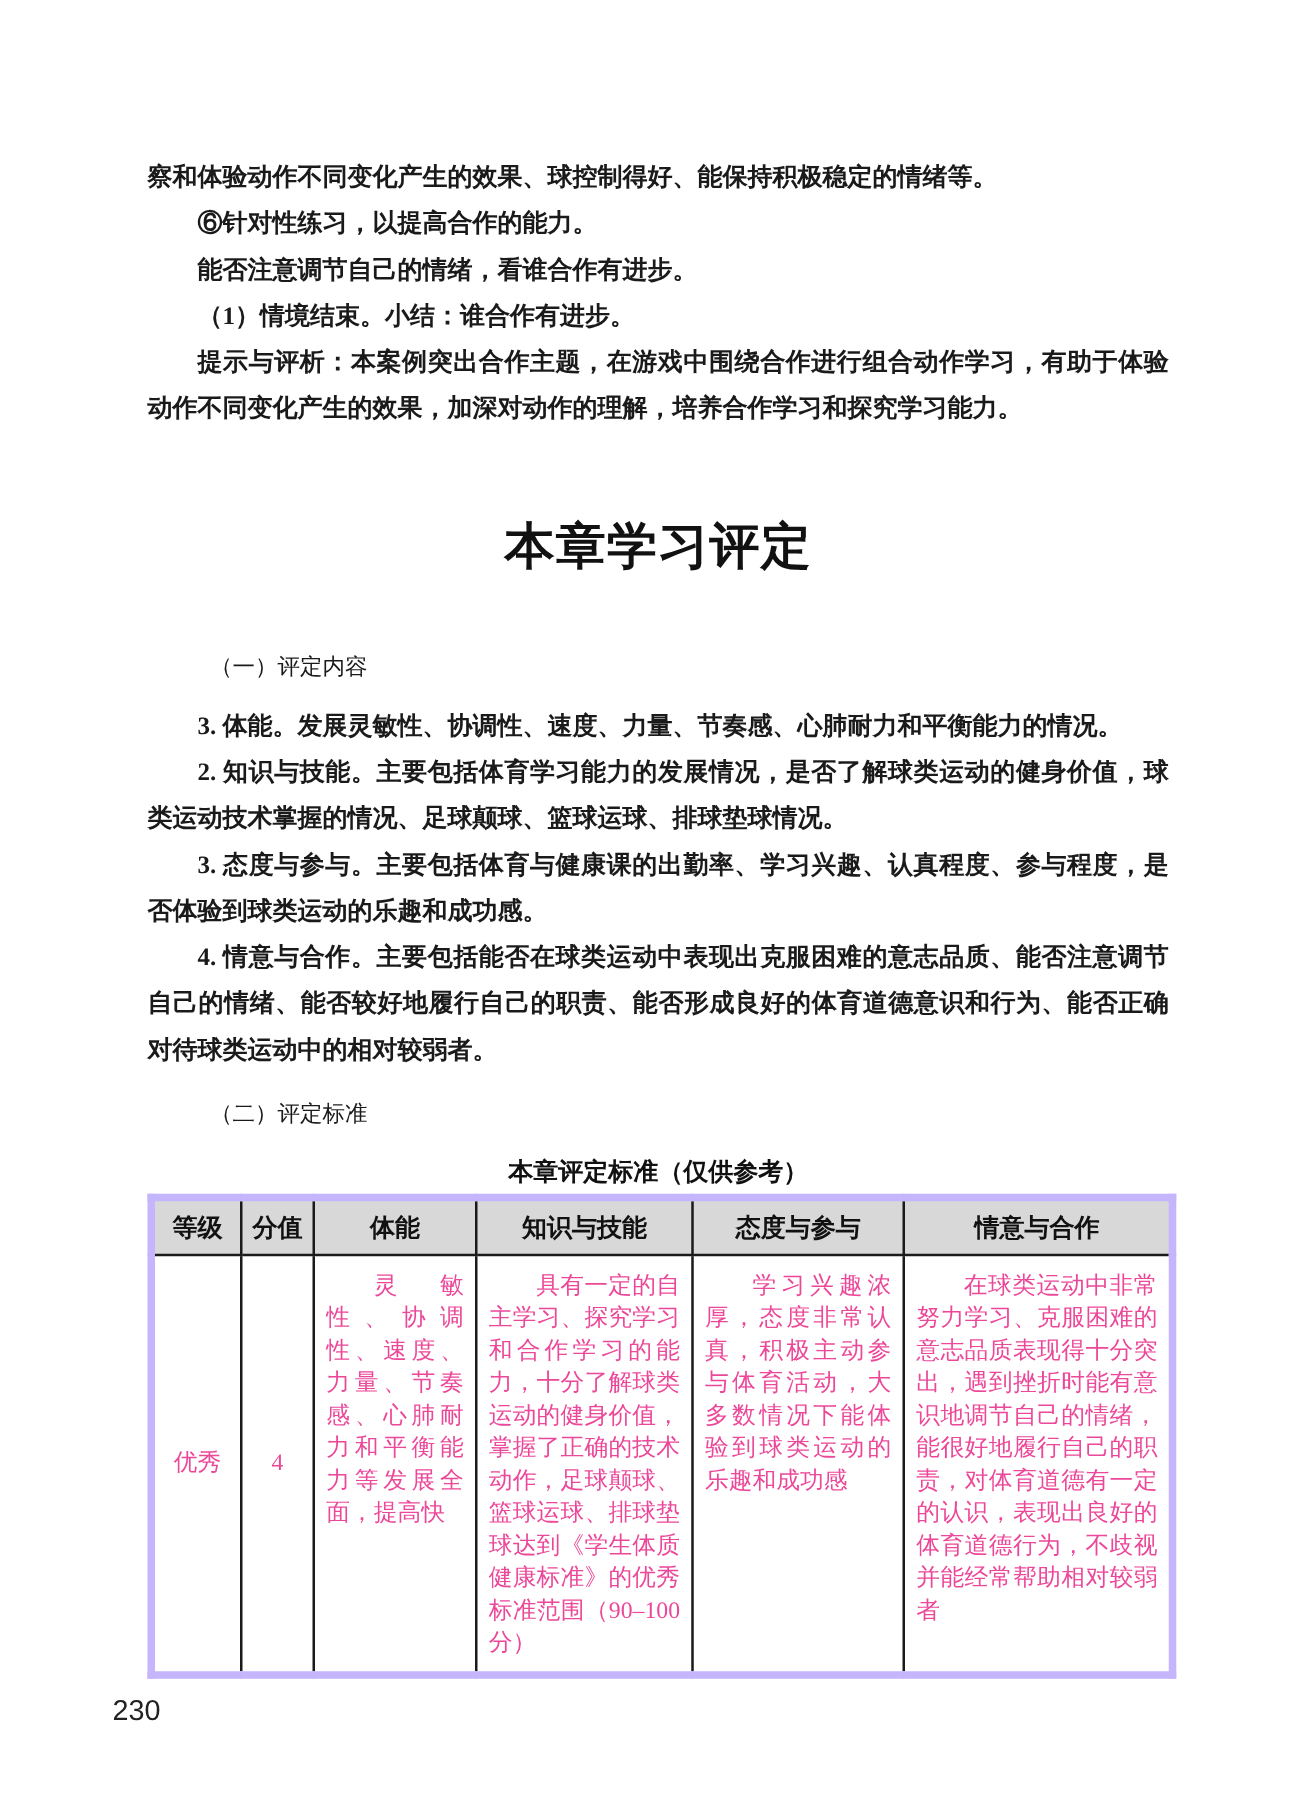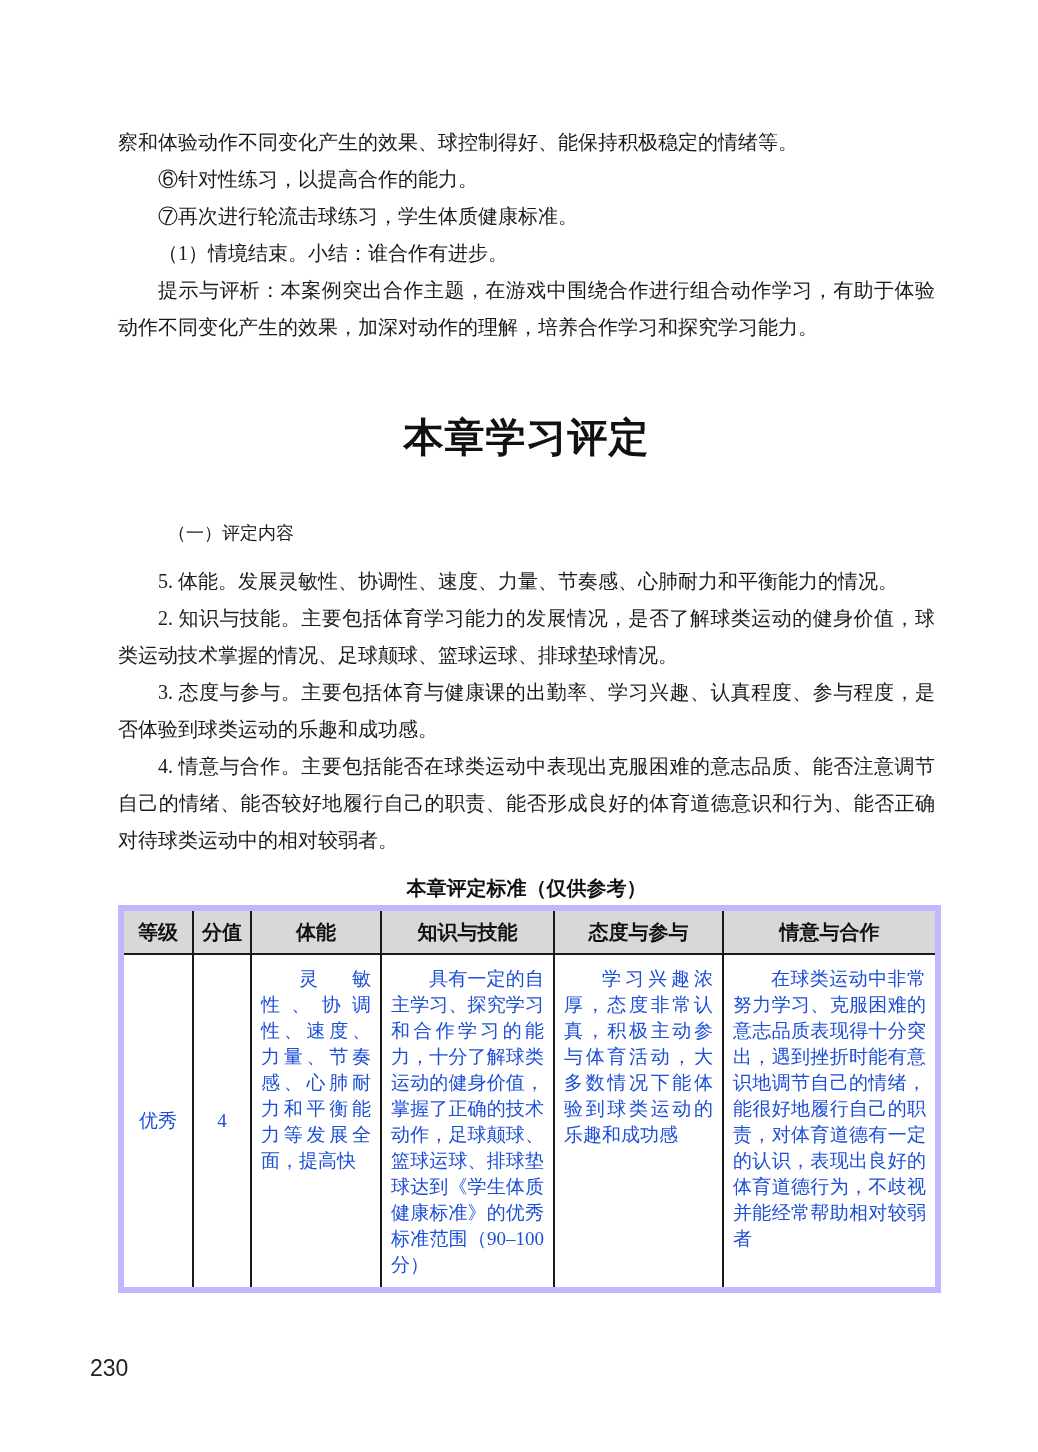--- a/index.html
+++ b/index.html
@@ -22,20 +22,21 @@
     top: 0;
     width: 817px;
   }
   .body-text {
     margin: 0;
     font-size: 20px;
     line-height: 37px;
     text-align: justify;
     text-justify: inter-ideograph;
     color: #1a1a1a;
+    font-weight: bold;
   }
   .body-text:first-child {
     margin-top: 124px;
   }
   .indent {
     text-indent: 2em;
   }
   .chapter-title {
     margin: 65px 0 0 0;
     font-family: "Liberation Sans", "DejaVu Sans", sans-serif;
@@ -96,21 +97,21 @@
     color: #111111;
   }
   table.eval-table td {
     border: 2px solid #1a1a1a;
     font-size: 19px;
     line-height: 26px;
     vertical-align: top;
     text-align: justify;
     text-justify: inter-character;
     padding: 11px 9px 9px 9px;
-    color: #1d4ed8;
+    color: #ec4899;
   }
   table.eval-table td.cell-text {
     text-indent: 2em;
   }
   table.eval-table td.cell-center {
     text-align: center;
     vertical-align: middle;
     text-indent: 0;
     padding: 0 2px;
   }
@@ -128,34 +129,35 @@
   }
 </style>
 </head>
 <body>
 
 <div class="page">
   <div class="content">
 
     <p class="body-text">察和体验动作不同变化产生的效果、球控制得好、能保持积极稳定的情绪等。</p>
     <p class="body-text indent">⑥针对性练习，以提高合作的能力。</p>
-    <p class="body-text indent">⑦再次进行轮流击球练习，学生体质健康标准。</p>
+    <p class="body-text indent">能否注意调节自己的情绪，看谁合作有进步。</p>
     <p class="body-text indent">（1）情境结束。小结：谁合作有进步。</p>
     <p class="body-text indent">提示与评析：本案例突出合作主题，在游戏中围绕合作进行组合动作学习，有助于体验动作不同变化产生的效果，加深对动作的理解，培养合作学习和探究学习能力。</p>
 
     <h1 class="chapter-title">本章学习评定</h1>
 
     <h2 class="section-heading">（一）评定内容</h2>
     <div class="items">
-      <p class="body-text indent">5. 体能。发展灵敏性、协调性、速度、力量、节奏感、心肺耐力和平衡能力的情况。</p>
+      <p class="body-text indent">3. 体能。发展灵敏性、协调性、速度、力量、节奏感、心肺耐力和平衡能力的情况。</p>
       <p class="body-text indent">2. 知识与技能。主要包括体育学习能力的发展情况，是否了解球类运动的健身价值，球类运动技术掌握的情况、足球颠球、篮球运球、排球垫球情况。</p>
       <p class="body-text indent">3. 态度与参与。主要包括体育与健康课的出勤率、学习兴趣、认真程度、参与程度，是否体验到球类运动的乐趣和成功感。</p>
       <p class="body-text indent">4. 情意与合作。主要包括能否在球类运动中表现出克服困难的意志品质、能否注意调节自己的情绪、能否较好地履行自己的职责、能否形成良好的体育道德意识和行为、能否正确对待球类运动中的相对较弱者。</p>
     </div>
 
+    <h2 class="section-heading second">（二）评定标准</h2>
 
     <div class="table-caption">本章评定标准（仅供参考）</div>
 
     <table class="eval-table">
       <colgroup>
         <col class="c0">
           <col class="c1">
           <col class="c2">
           <col class="c3">
           <col class="c4">

